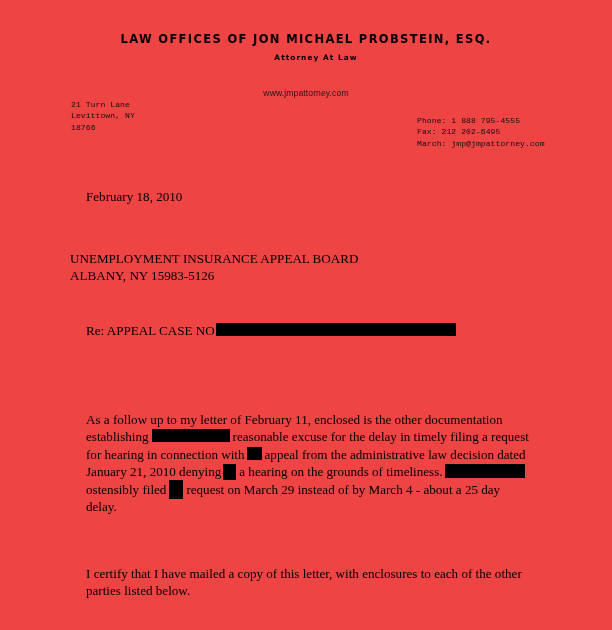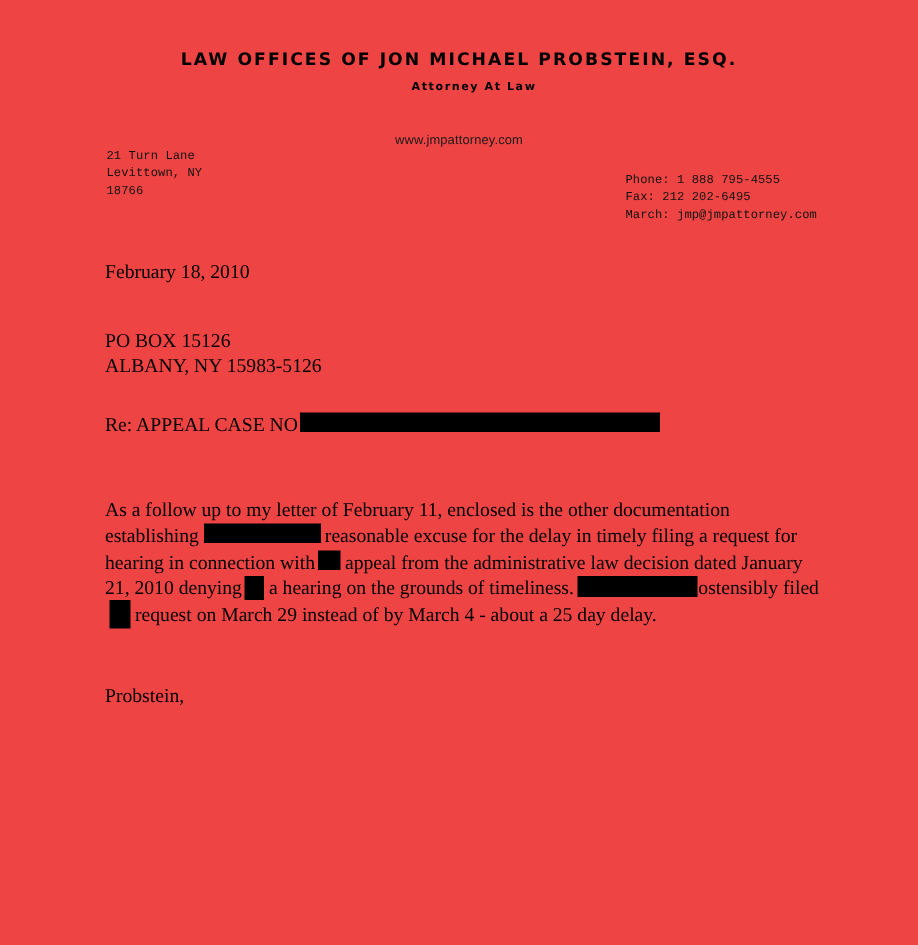--- a/index.html
+++ b/index.html
@@ -71,21 +71,21 @@
 
   
   .letter {
     position: absolute;
     top: 172px;
     left: 70px;
     width: 478px;
     font-size: 13.1px;
     line-height: 17.1px;
   }
-  .blk { margin: 0; }
+  .blk { margin: 16px; }
   .gap-date     { height: 29px; }
   .gap-recip    { height: 22px; }
   .gap-re       { height: 20px; }
   .gap-salute   { height: 20px; }
   .gap-para     { height: 18px; }
   .gap-sincerely{ height: 19px; }
   .gap-sig      { height: 54px; }
   .gap-cc       { height: 22px; }
 
   .recipient div { white-space: nowrap; }
@@ -152,37 +152,38 @@
     <div>March: jmp@jmpattorney.com</div>
   </div>
 
   <div class="letter">
 
     <p class="blk">February 18, 2010</p>
 
     <div class="gap-date"></div>
 
     <div class="recipient">
-      <div>PO BOX 15126</div>
+      <div>UNEMPLOYMENT INSURANCE APPEAL BOARD</div>
       <div>ALBANY, NY 15983-5126</div>
     </div>
 
     <div class="gap-recip"></div>
 
     <p class="blk"><span>Re:  APPEAL CASE NO</span><span class="redact redact-re"></span></p>
 
     <div class="gap-re"></div>
 
 
     <div class="gap-salute"></div>
 
     <p class="blk"><span>As a follow up to my letter of February 11, enclosed is the other documentation establishing</span><span class="redact redact-estab"></span><span>reasonable excuse for the delay in timely filing a request for hearing in connection with</span><span class="redact redact-sm1"></span><span>appeal from the administrative law decision dated January 21, 2010 denying</span><span class="redact redact-sm2"></span><span>a hearing on the grounds of timeliness.</span><span class="redact redact-timeliness"></span><span>ostensibly filed</span><span class="redact redact-sm3"></span><span>request on March 29 instead of by March 4 - about a 25 day delay.</span></p>
 
     <div class="gap-para"></div>
 
+    <p class="blk">I certify that I have mailed a copy of this letter, with enclosures to each of the other parties listed below.</p>
 
     <div class="gap-sincerely"></div>
 
     <p class="blk">Probstein,</p>
 
     <div class="gap-sig"></div>
 
 
     <div class="gap-cc"></div>
 

